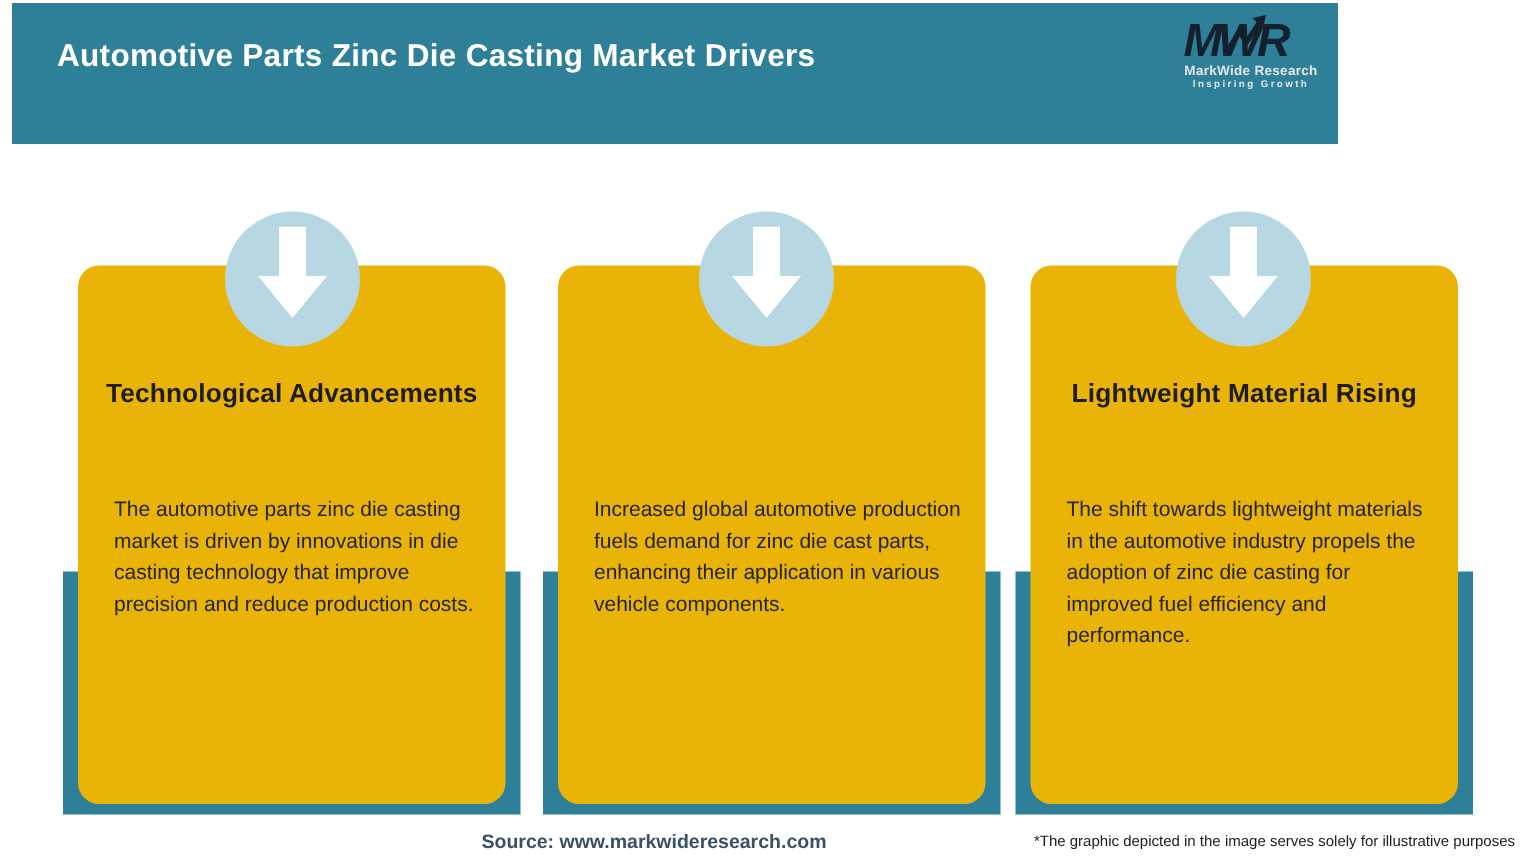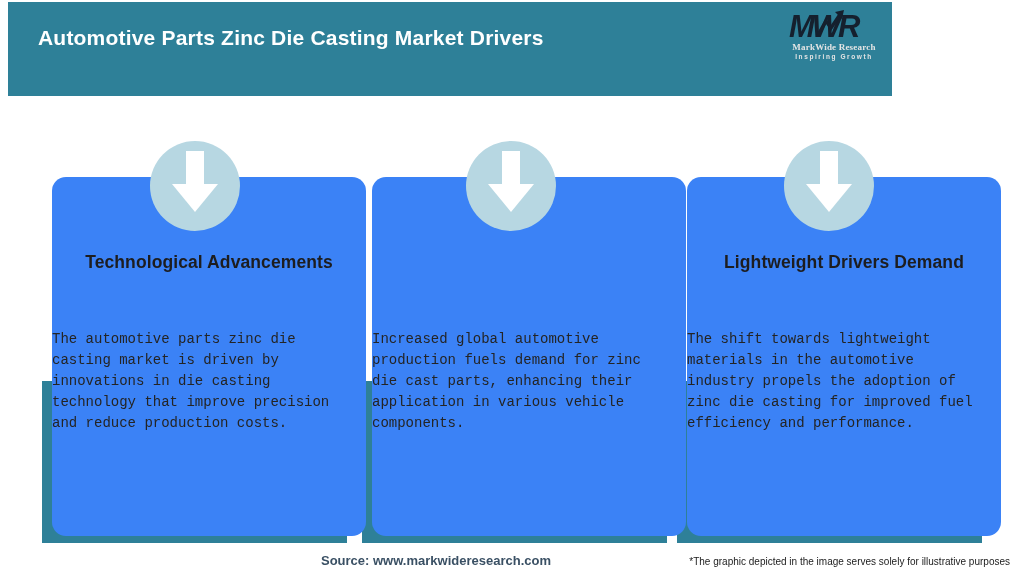--- a/index.html
+++ b/index.html
@@ -14,45 +14,45 @@
   }
   .header-title{
     position:absolute;left:30px;top:24px;
     color:#ffffff;font-size:21px;font-weight:bold;letter-spacing:.2px;
   }
   .logo{
     position:absolute;right:8px;top:8px;width:100px;text-align:center;
     color:#e5e5e5;
   }
   .logo-acronym svg{display:block;margin:0 auto;}
-  .logo-name{font-size:9px;font-weight:bold;letter-spacing:.2px;margin-top:-2px;font-family:Liberation Serif, serif;}
+  .logo-name{font-size:9px;font-weight:bold;letter-spacing:.2px;margin-top:-2px;}
   .logo-tagline{font-size:6.5px;font-weight:bold;letter-spacing:1.6px;margin-top:1px;}
   
   .pillar{
     position:absolute;top:381px;width:305px;height:162px;background:#2e8098;z-index:1;
   }
   .pillar.p1{left:42px;} .pillar.p2{left:362px;} .pillar.p3{left:677px;}
   .card{
-    position:absolute;top:177px;width:314px;height:359px;background:#3b82f6;
+    position:absolute;top:177px;width:285px;height:359px;background:#eab308;
     border-radius:14px;z-index:2;
   }
   .card.c1{left:52px;} .card.c2{left:372px;} .card.c3{left:687px;}
   .badge{
     position:absolute;top:141px;width:90px;height:90px;border-radius:50%;
     background:#b7d7e2;z-index:3;display:flex;align-items:flex-start;justify-content:center;
   }
   .badge.b1{left:150px;} .badge.b2{left:466px;} .badge.b3{left:784px;}
   .badge svg{margin-top:10px;}
   .card-title{
     position:absolute;top:75px;left:0;right:0;text-align:center;
     font-size:17.5px;font-weight:bold;color:#1d1d1f;letter-spacing:.1px;
   }
   .card-body{
-    position:absolute;top:152px;left:0;right:13px;
-    font-size:14px;line-height:1.5;color:#242424;text-align:left;font-family:Liberation Mono, monospace;
+    position:absolute;top:152px;left:24px;right:13px;
+    font-size:14px;line-height:1.5;color:#242424;text-align:left;
   }
   
   .source{
     position:absolute;top:553px;left:0;width:872px;text-align:center;
     font-size:13px;font-weight:bold;color:#3a5064;
   }
   .disclaimer{
     position:absolute;top:556px;right:14px;
     font-size:10px;color:#1b1b1b;
   }
@@ -80,21 +80,21 @@
 <div class="pillar p3"></div>
 
 <div class="card c1">
   <div class="card-title">Technological Advancements</div>
   <div class="card-body">The automotive parts zinc die casting market is driven by innovations in die casting technology that improve precision and reduce production costs.</div>
 </div>
 <div class="card c2">
   <div class="card-body">Increased global automotive production fuels demand for zinc die cast parts, enhancing their application in various vehicle components.</div>
 </div>
 <div class="card c3">
-  <div class="card-title">Lightweight Drivers Demand</div>
+  <div class="card-title">Lightweight Material Rising</div>
   <div class="card-body">The shift towards lightweight materials in the automotive industry propels the adoption of zinc die casting for improved fuel efficiency and performance.</div>
 </div>
 
 <div class="badge b1">
   <svg width="46" height="64" viewBox="0 0 46 64">
     <rect x="14" y="0" width="18" height="35" fill="#ffffff"></rect>
     <polygon points="0,33 46,33 23,61" fill="#ffffff"></polygon>
   </svg>
 </div>
 <div class="badge b2">

